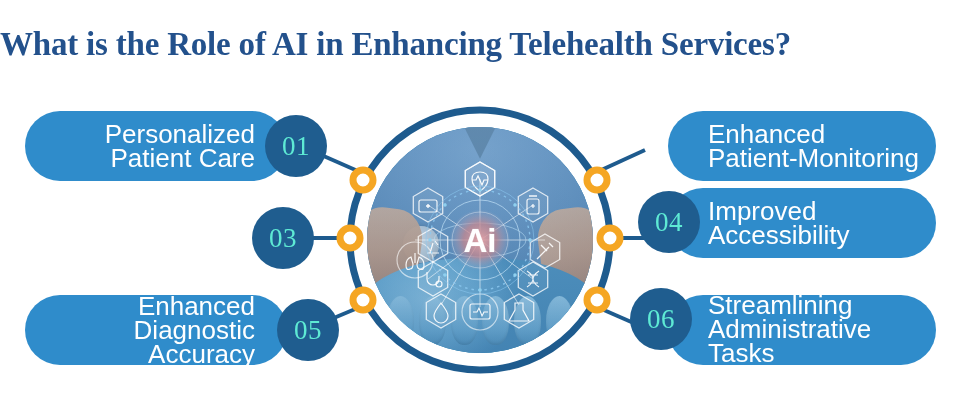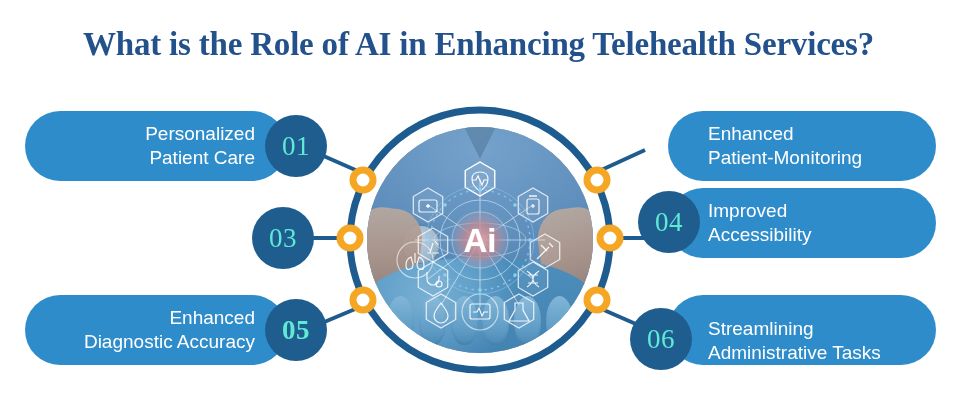--- a/index.html
+++ b/index.html
@@ -17,21 +17,21 @@
     background: #ffffff;
     overflow: hidden;
   }
 
   
   #title {
     position: absolute;
     left: 0;
     top: 26px;
     width: 957px;
-    text-align: center;
+    text-align: left;
     font-family: "Liberation Serif", serif;
     font-weight: bold;
     font-size: 33px;
     letter-spacing: -0.2px;
     color: #23518c;
     white-space: nowrap;
   }
 
   
   #connectors {
@@ -45,21 +45,21 @@
 
   
   #center-photo {
     position: absolute;
     left: 367px;
     top: 127px;
     width: 226px;
     height: 226px;
     border-radius: 50%;
     overflow: hidden;
-    background: #a3a3a3;
+    background: #0369a1;
   }
   .photo-layer { position: absolute; inset: 0; }
   
   .ph-scrub {
     position: absolute;
     left: -6%; top: -4%; width: 112%; height: 72%;
     background:
       radial-gradient(ellipse 55% 70% at 50% 20%, #7fa8cf 0%, #6f9bc6 45%, #5d8cb9 100%);
   }
   
@@ -133,21 +133,21 @@
     background: #2f8ccb;
     border-radius: 35px;
     display: flex;
     align-items: center;
     box-sizing: border-box;
   }
   .card.left  { left: 25px; width: 262px; justify-content: flex-end; padding-right: 32px; }
   .card.right { left: 668px; width: 268px; justify-content: flex-start; padding-left: 40px; }
   .card-label {
     color: #ffffff;
-    font-size: 19px;
+    font-size: 26px;
     line-height: 24px;
     font-family: "Liberation Sans", sans-serif;
     white-space: pre-line;
   }
   .card.left  .card-label { text-align: right; }
   .card.right .card-label { text-align: left; }
 
   .num-badge {
     position: absolute;
     width: 62px;
@@ -166,24 +166,24 @@
   
   #card-01 { top: 111px; }
   #card-03 { top: 203px; }
   #card-05 { top: 295px; }
   #card-02 { top: 111px; }
   #card-04 { top: 188px; }
   #card-06 { top: 295px; align-items: flex-end; }
 
   #badge-01 { left: 265px; top: 115px; }
   #badge-03 { left: 252px; top: 207px; }
-  #badge-05 { left: 265px; top: 299px; font-weight: bold; }
+  #badge-05 { left: 277px; top: 299px; }
   #badge-02 { left: 630px; top: 115px; }
   #badge-04 { left: 638px; top: 191px; }
-  #badge-06 { left: 630px; top: 308px; }
+  #badge-06 { left: 630px; top: 288px; }
 </style>
 </head>
 <body>
 
 <div id="infographic">
 
   <div id="title">What is the Role of AI in Enhancing Telehealth Services?</div>
 
   <svg id="connectors" viewBox="0 0 957 411" width="957" height="411">
 

